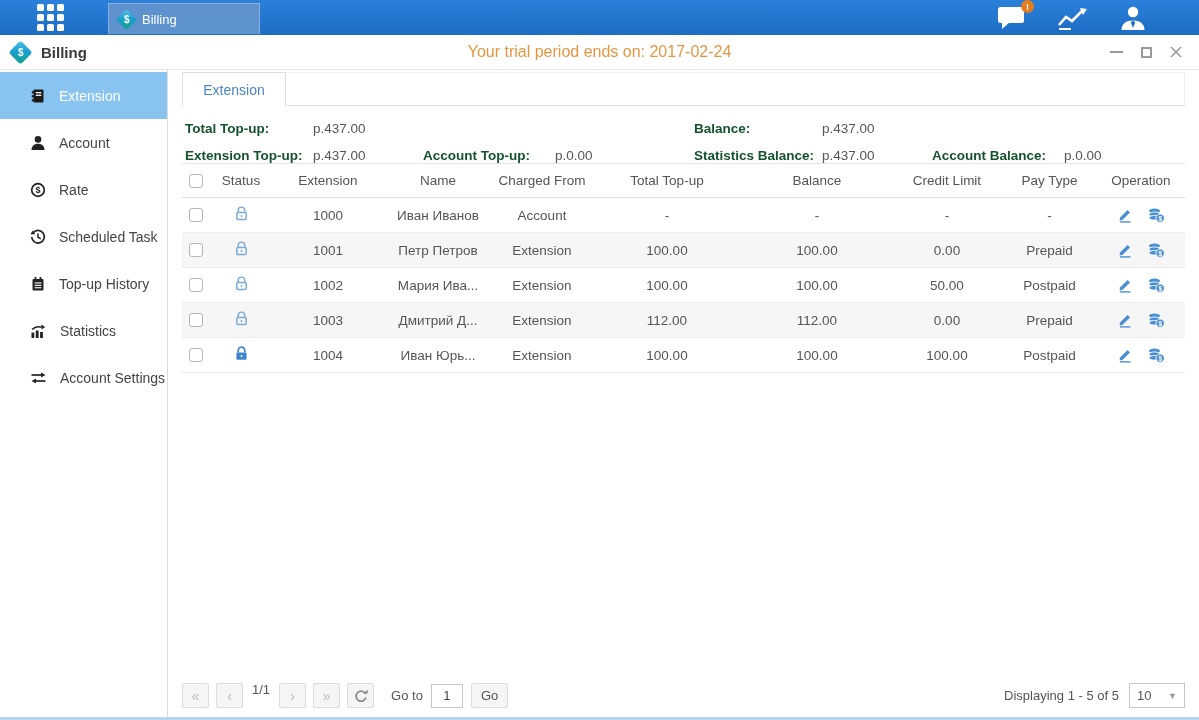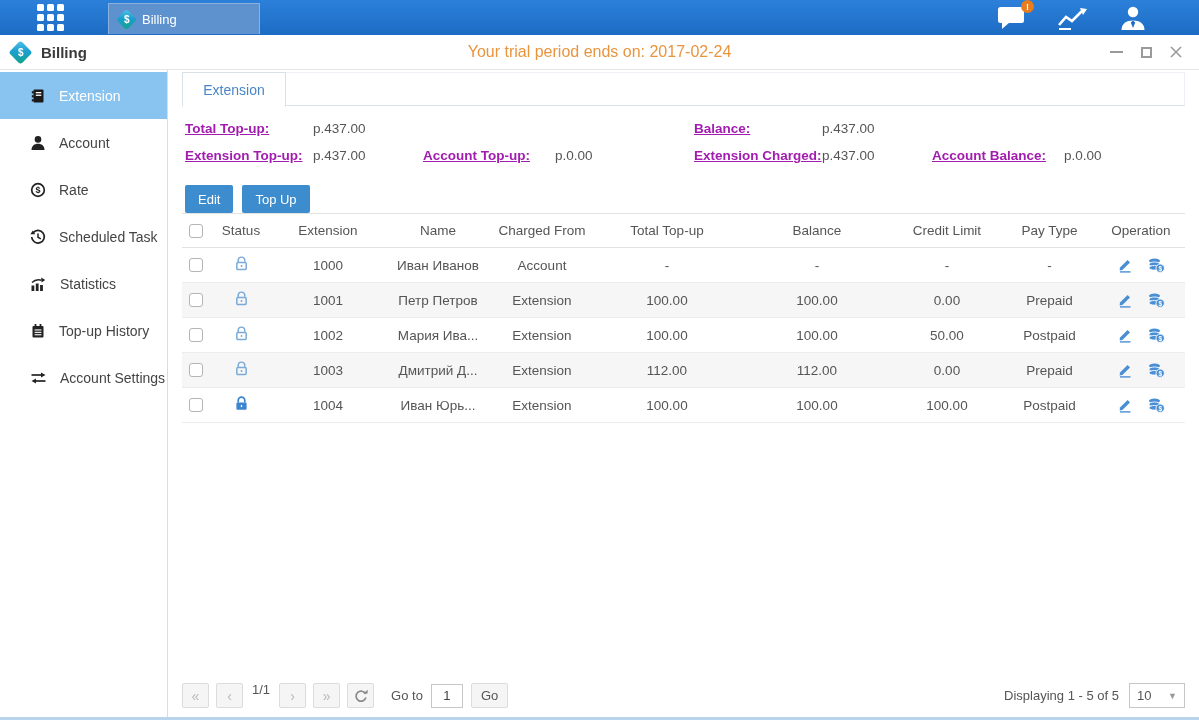--- a/index.html
+++ b/index.html
@@ -53,21 +53,21 @@
   .tab-active { width:104px; border:1px solid #d8e0e8; border-bottom:1px solid #fff;
                 margin-bottom:-1px; z-index:2; background:#fff; color:#4a86c8;
                 display:flex; align-items:center; justify-content:center; font-size:14px; cursor:pointer; }
   .tab-rest { flex:1; border:1px solid #eef2f6; border-left:none; border-bottom:1px solid #d8e0e8; }
 
   
   .summary { display:flex; margin-top:15px; font-size:13.5px; }
   .sum-half { display:grid; grid-template-columns:128px 110px 132px 1fr; row-gap:12px; align-items:center; }
   .sum-left { width:512px; padding-left:3px; flex:0 0 auto; }
   .sum-right { flex:1; }
-  .sum-label { font-weight:bold; color:#a21caf;text-decoration:underline; }
+  .sum-label { font-weight:bold; color:#14532d; }
   .sum-value { color:#555; }
 
   
   .actions { margin-top:22px; display:flex; gap:9px; padding-left:3px; }
   .btn-blue { background:#3d8ccd; color:#fff; border:none; font-size:13px;
               height:28px; padding:0 13px; border-radius:2px; cursor:pointer;
               font-family:"Liberation Sans",sans-serif; }
 
   
   table { width:100%; border-collapse:collapse; font-size:13.5px; color:#555;
@@ -201,39 +201,39 @@
     </div>
     <div class="side-item">
       <svg width="16" height="16" viewBox="0 0 16 16">
         <path d="M3.2 3.6 A6.3 6.3 0 1 1 1.7 8" fill="none" stroke="#222" stroke-width="1.7"></path>
         <polygon points="0.4,5.2 5.2,5.2 2.8,1.6" fill="#222"></polygon>
         <path d="M8 4.6 V8.2 L10.8 9.8" fill="none" stroke="#222" stroke-width="1.5"></path>
       </svg>
       <span>Scheduled Task</span>
     </div>
     <div class="side-item">
-      <svg width="17" height="16" viewBox="0 0 17 16">
-        <rect x="1.5" y="9.5" width="2.8" height="5.5" fill="#222"></rect>
-        <rect x="5.8" y="7.5" width="2.8" height="7.5" fill="#222"></rect>
-        <rect x="10.1" y="9" width="2.8" height="6" fill="#222"></rect>
-        <path d="M2 6.5 C5 3.5 8 3 11.5 4.2" fill="none" stroke="#222" stroke-width="1.5"></path>
-        <polygon points="11.2,1.6 15.2,4 11.6,6.6" fill="#222"></polygon>
-      </svg>
-      <span>Statistics</span>
-    </div>
-    <div class="side-item">
       <svg width="16" height="16" viewBox="0 0 16 16">
         <rect x="2.5" y="3" width="11" height="11.5" rx="1" fill="#222"></rect>
         <rect x="4.6" y="1" width="1.8" height="3.4" rx="0.6" fill="#222"></rect>
         <rect x="9.6" y="1" width="1.8" height="3.4" rx="0.6" fill="#222"></rect>
         <rect x="4.6" y="6.4" width="6.8" height="1.1" fill="#fff"></rect>
         <rect x="4.6" y="8.8" width="6.8" height="1.1" fill="#fff"></rect>
         <rect x="4.6" y="11.2" width="6.8" height="1.1" fill="#fff"></rect>
       </svg>
       <span>Top-up History</span>
+    </div>
+    <div class="side-item">
+      <svg width="17" height="16" viewBox="0 0 17 16">
+        <rect x="1.5" y="9.5" width="2.8" height="5.5" fill="#222"></rect>
+        <rect x="5.8" y="7.5" width="2.8" height="7.5" fill="#222"></rect>
+        <rect x="10.1" y="9" width="2.8" height="6" fill="#222"></rect>
+        <path d="M2 6.5 C5 3.5 8 3 11.5 4.2" fill="none" stroke="#222" stroke-width="1.5"></path>
+        <polygon points="11.2,1.6 15.2,4 11.6,6.6" fill="#222"></polygon>
+      </svg>
+      <span>Statistics</span>
     </div>
     <div class="side-item">
       <svg width="17" height="16" viewBox="0 0 17 16">
         <line x1="1.5" y1="5" x2="12" y2="5" stroke="#222" stroke-width="1.7"></line>
         <polygon points="11,2.6 15.5,5 11,7.4" fill="#222"></polygon>
         <line x1="5" y1="11" x2="15.5" y2="11" stroke="#222" stroke-width="1.7"></line>
         <polygon points="6,8.6 1.5,11 6,13.4" fill="#222"></polygon>
       </svg>
       <span>Account Settings</span>
     </div>
@@ -257,31 +257,27 @@
         <span class="sum-label">Extension Top-up:</span>
         <span class="sum-value">p.437.00</span>
         <span class="sum-label">Account Top-up:</span>
         <span class="sum-value">p.0.00</span>
       </div>
       <div class="sum-half sum-right">
         <span class="sum-label">Balance:</span>
         <span class="sum-value">p.437.00</span>
         <span></span>
           <span></span>
-        <span class="sum-label">Extension Charged:</span>
+        <span class="sum-label">Statistics Balance:</span>
         <span class="sum-value">p.437.00</span>
         <span class="sum-label">Account Balance:</span>
         <span class="sum-value">p.0.00</span>
       </div>
     </div>
 
-    <div class="actions">
-      <button class="btn-blue">Edit</button>
-      <button class="btn-blue">Top Up</button>
-    </div>
 
     <table>
       <colgroup>
         <col style="width:28px">
           <col style="width:62px">
           <col style="width:112px">
           <col style="width:108px">
         <col style="width:100px">
           <col style="width:150px">
           <col style="width:150px">

